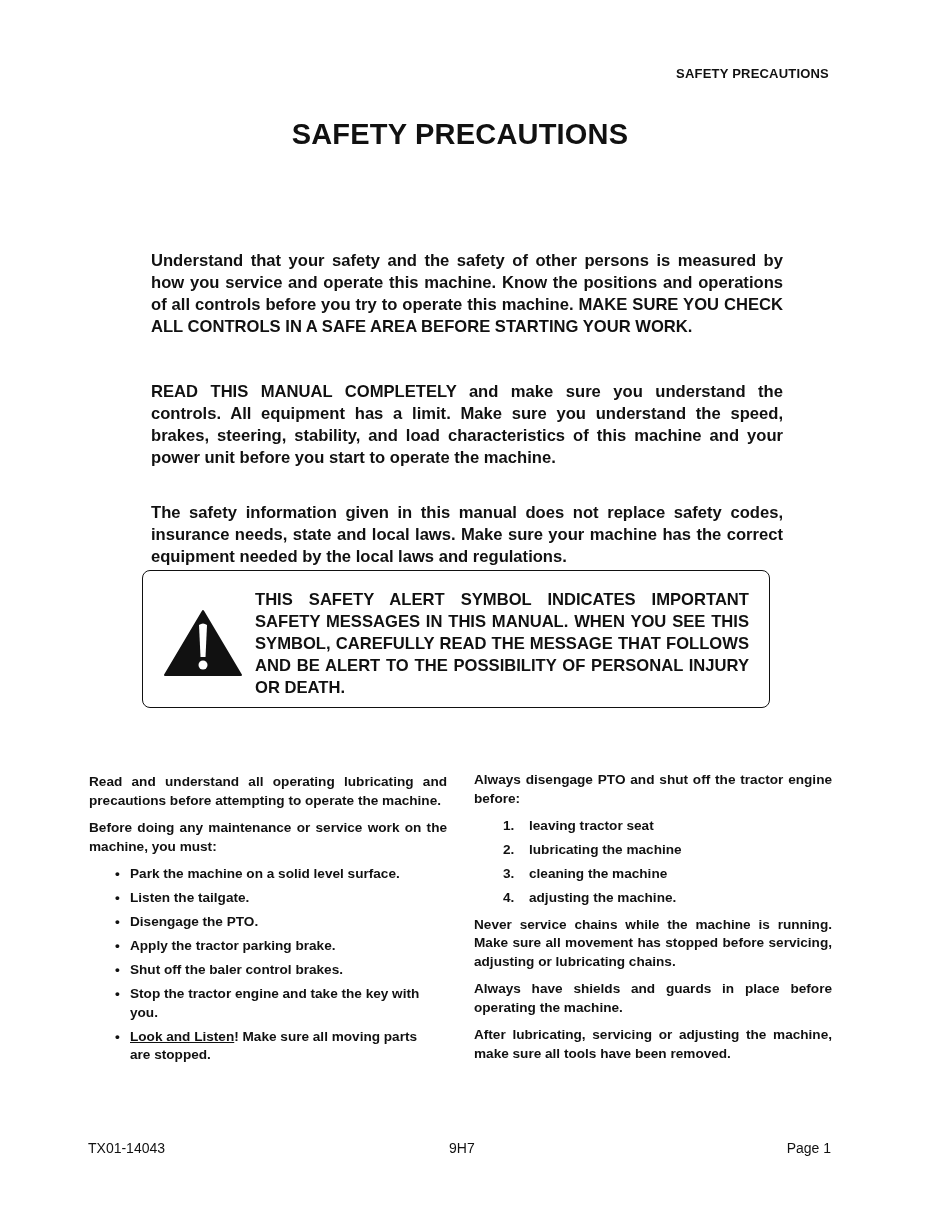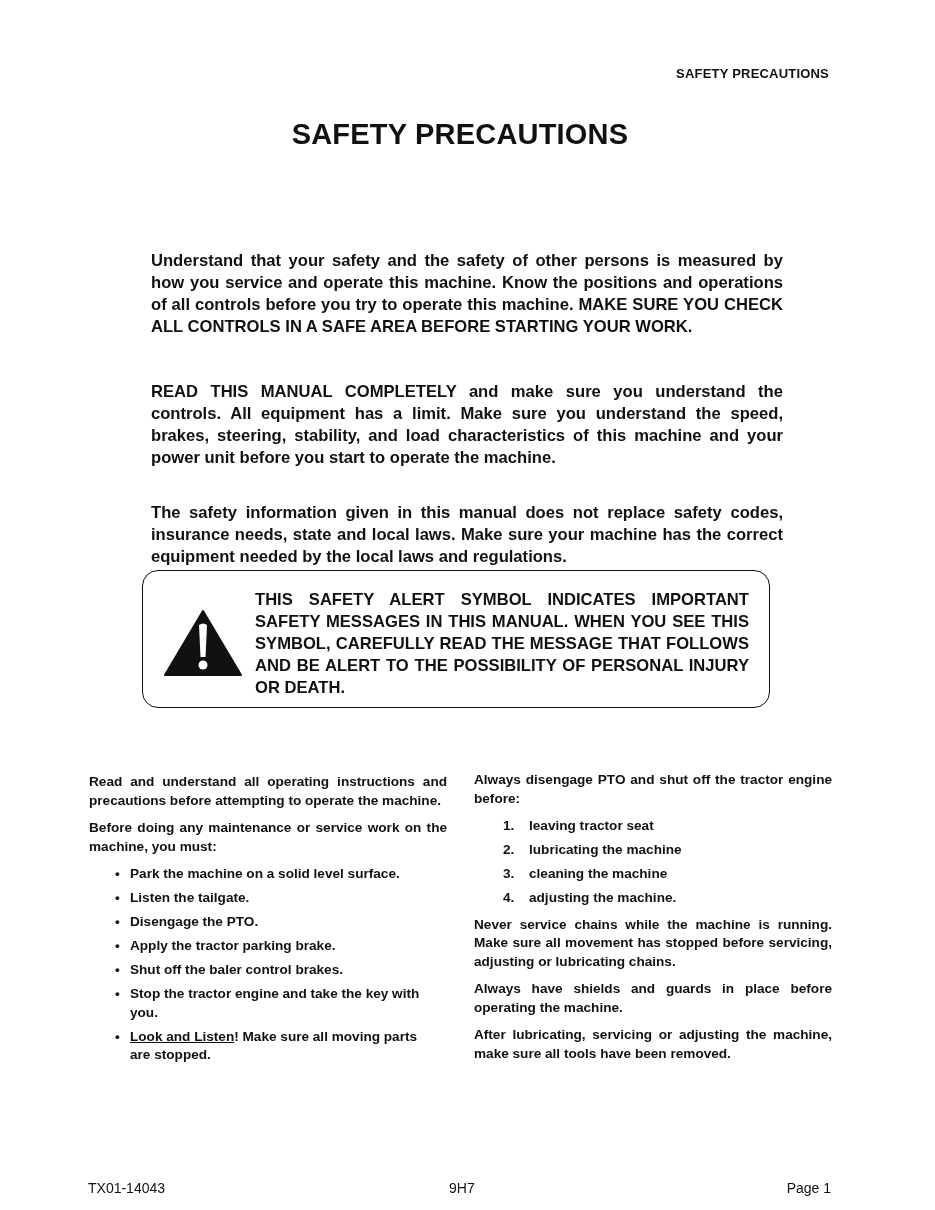--- a/index.html
+++ b/index.html
@@ -18,21 +18,21 @@
   .intro {
     position: absolute; left: 143px; width: 632px;
     font-size: 16.6px; font-weight: bold; line-height: 22px;
     text-align: justify; margin: 8px;
   }
   .intro.p1 { top: 242px; }
   .intro.p2 { top: 373px; }
   .intro.p3 { top: 494px; }
   .alert-box {
     position: absolute; left: 142px; top: 570px; width: 628px; height: 138px;
-    border: 1.5px solid #111; border-radius: 16px; box-sizing: border-box;
+    border: 1.5px solid #111; border-radius: 8px; box-sizing: border-box;
   }
   .alert-icon {
     position: absolute; left: 21px; top: 38px; width: 78px; height: 68px;
   }
   .alert-text {
     position: absolute; left: 112px; top: 18px; width: 494px;
     font-size: 16.6px; font-weight: bold; line-height: 22px;
     text-align: justify; margin: 0; text-align-last: left;
   }
   .col {
@@ -48,21 +48,21 @@
     position: relative; padding-left: 41px; margin-bottom: 5.5px; width: 300px;
   }
   ul.bullets li .dot {
     position: absolute; left: 26px; top: 0;
   }
   ol.steps { list-style: none; margin: 0 0 8px 0; padding: 0; }
   ol.steps li { position: relative; padding-left: 55px; margin-bottom: 5.5px; }
   ol.steps li .num { position: absolute; left: 29px; top: 0; }
   .u { text-decoration: underline; }
   .footer {
-    position: absolute; top: 1140px; font-size: 14px; font-weight: normal; margin-top: 40px;
+    position: absolute; top: 1140px; font-size: 14px; font-weight: normal;
   }
   .footer.left { left: 88px; }
   .footer.center { left: 449px; }
   .footer.right { right: 104px; }
 </style>
 </head>
 <body>
 
 <div class="running-header">SAFETY PRECAUTIONS</div>
 
@@ -77,21 +77,21 @@
 <div class="alert-box">
   <svg class="alert-icon" viewBox="0 0 78 68">
     <path d="M39 2 L77 66 L1 66 Z" fill="#111" stroke="#111" stroke-width="2" stroke-linejoin="round"></path>
     <path d="M35 16 Q39 13 43 16 L41.5 48 L36.5 48 Z" fill="#fff"></path>
     <circle cx="39" cy="56" r="4.5" fill="#fff"></circle>
   </svg>
   <p class="alert-text">THIS SAFETY ALERT SYMBOL INDICATES IMPORTANT SAFETY MESSAGES IN THIS MANUAL. WHEN YOU SEE THIS SYMBOL, CAREFULLY READ THE MESSAGE THAT FOLLOWS AND BE ALERT TO THE POSSIBILITY OF PERSONAL INJURY OR DEATH.</p>
 </div>
 
 <div class="col left">
-  <p class="last-line-left">Read and understand all operating instructions and precautions before attempting to operate the machine.</p>
+  <p class="last-line-left">Read and understand all operating lubricating and precautions before attempting to operate the machine.</p>
   <p class="last-line-left">Before doing any maintenance or service work on the machine, you must:</p>
   <ul class="bullets">
     <li><span class="dot">•</span><span>Park the machine on a solid level surface.</span></li>
     <li><span class="dot">•</span><span>Listen the tailgate.</span></li>
     <li><span class="dot">•</span><span>Disengage the PTO.</span></li>
     <li><span class="dot">•</span><span>Apply the tractor parking brake.</span></li>
     <li><span class="dot">•</span><span>Shut off the baler control brakes.</span></li>
     <li><span class="dot">•</span><span>Stop the tractor engine and take the key with you.</span></li>
     <li><span class="dot">•</span><span class="u">Look and Listen</span><span>! Make sure all  moving parts are stopped.</span></li>
   </ul>

